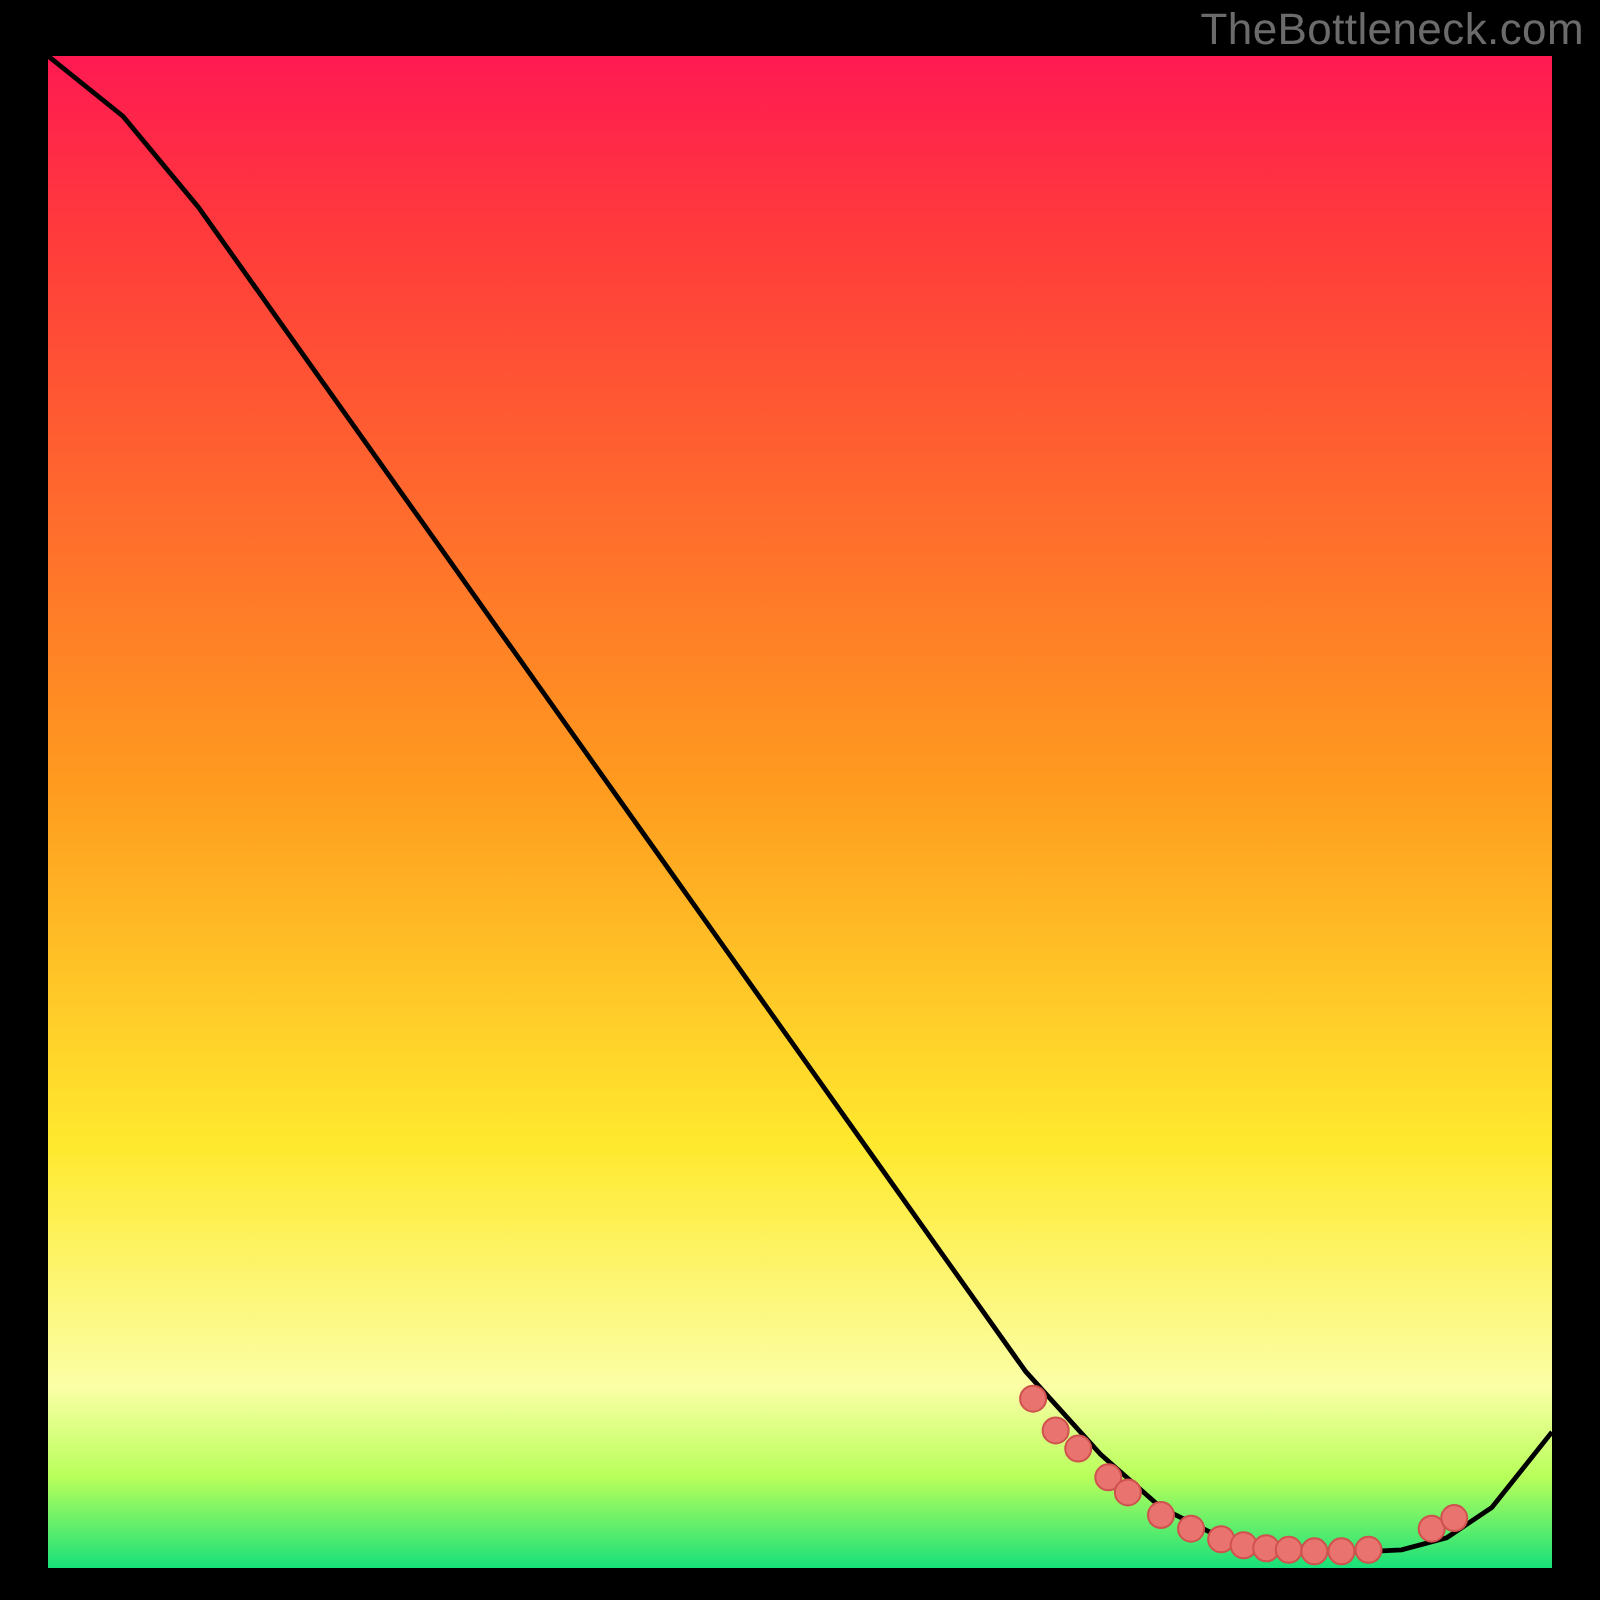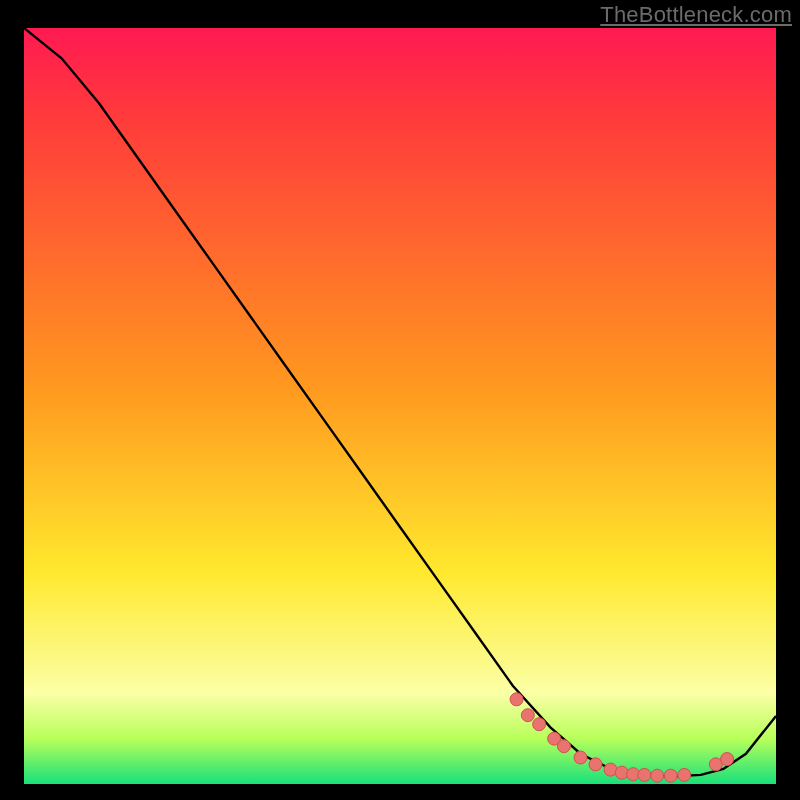--- a/index.html
+++ b/index.html
@@ -18,21 +18,20 @@
     background: #000;
   }
   .watermark {
     position: absolute;
     top: 2px;
     right: 8px;
     color: #6b6b6b;
     font-size: 22px;
     letter-spacing: 0.2px;
     z-index: 3;
-    text-decoration: underline;
   }
   .plot {
     position: absolute;
     left: 24px;
     top: 28px;
     width: 752px;
     height: 756px;
     overflow: hidden;
   }
   .plot svg {

